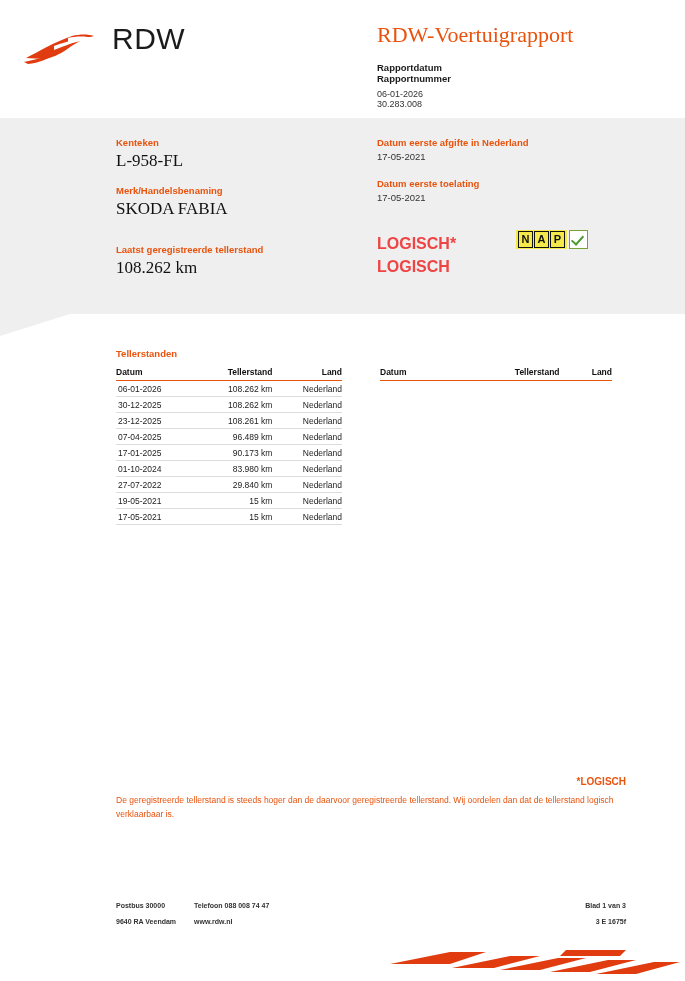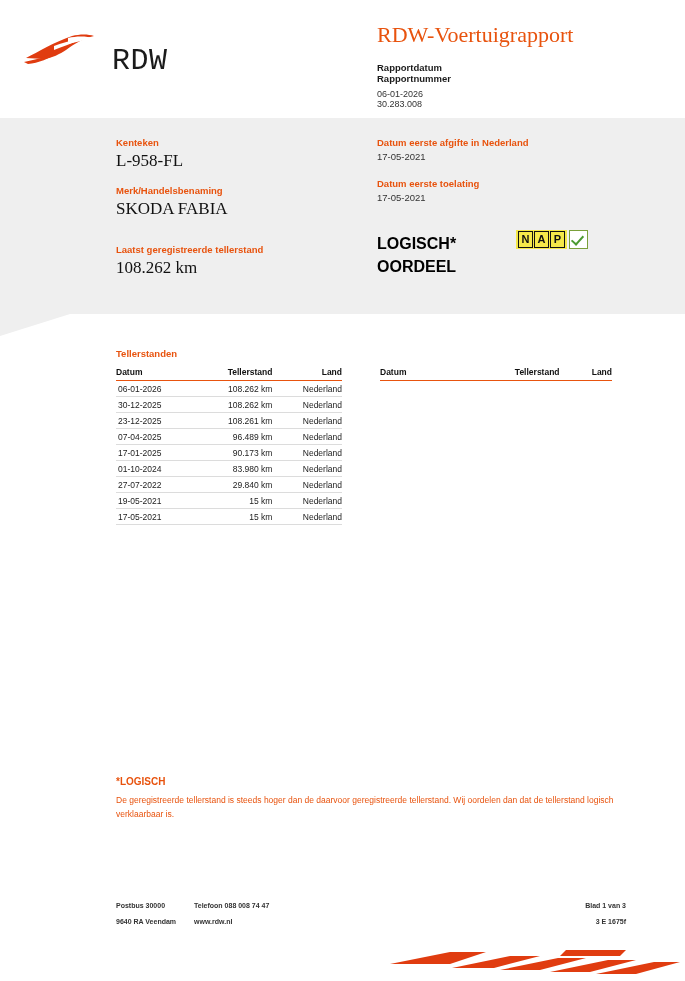--- a/index.html
+++ b/index.html
@@ -37,22 +37,22 @@
   .logo-mark {
     position: absolute;
     left: 0px;
     top: 18px;
     width: 72px;
     height: 34px;
   }
   .logo-text {
     position: absolute;
     left: 88px;
-    top: 30px;
-    font-family: Liberation Mono, monospace;
+    top: 8px;
+    font-family: Liberation Sans, sans-serif;
     font-size: 30px;
     letter-spacing: 0.5px;
     color: #1b1b1b;
   }
   .report-title {
     position: absolute;
     left: 377px;
     top: 22px;
     font-family: "Liberation Serif", serif;
     font-size: 22px;
@@ -135,21 +135,21 @@
     top: 244px;
     width: 250px;
   }
   .verdict {
     position: absolute;
     left: 377px;
     top: 232px;
     font-family: "Liberation Sans", sans-serif;
     font-weight: bold;
     font-size: 16px;
-    color: #000000;
+    color: #ef4444;
     line-height: 1.45;
   }
   .nap-badge {
     position: absolute;
     left: 516px;
     top: 230px;
     display: flex;
     align-items: center;
   }
   .nap-letters {
@@ -237,20 +237,21 @@
     position: absolute;
     left: 116px;
     top: 776px;
     width: 510px;
   }
   .footnote-title {
     font-size: 10px;
     font-weight: bold;
     color: #e8530e;
     margin-bottom: 6px;
+    text-align: right;
   }
   .footnote-body {
     font-size: 8.5px;
     color: #e8530e;
     line-height: 1.65;
   }
 
   
   .footer {
     position: absolute;
@@ -324,21 +325,21 @@
 
   <div class="band-right">
     <div class="field-label">Datum eerste afgifte in Nederland</div>
     <div class="field-value-small">17-05-2021</div>
     <div class="field-label">Datum eerste toelating</div>
     <div class="field-value-small">17-05-2021</div>
   </div>
 
   <div class="verdict">
     <div>LOGISCH*</div>
-    <div>OORDEEL</div>
+    <div>LOGISCH</div>
   </div>
 
   <div class="nap-badge">
     <div class="nap-letters">
       <span>N</span>
       <span>A</span>
       <span>P</span>
     </div>
     <div class="nap-check"></div>
   </div>

